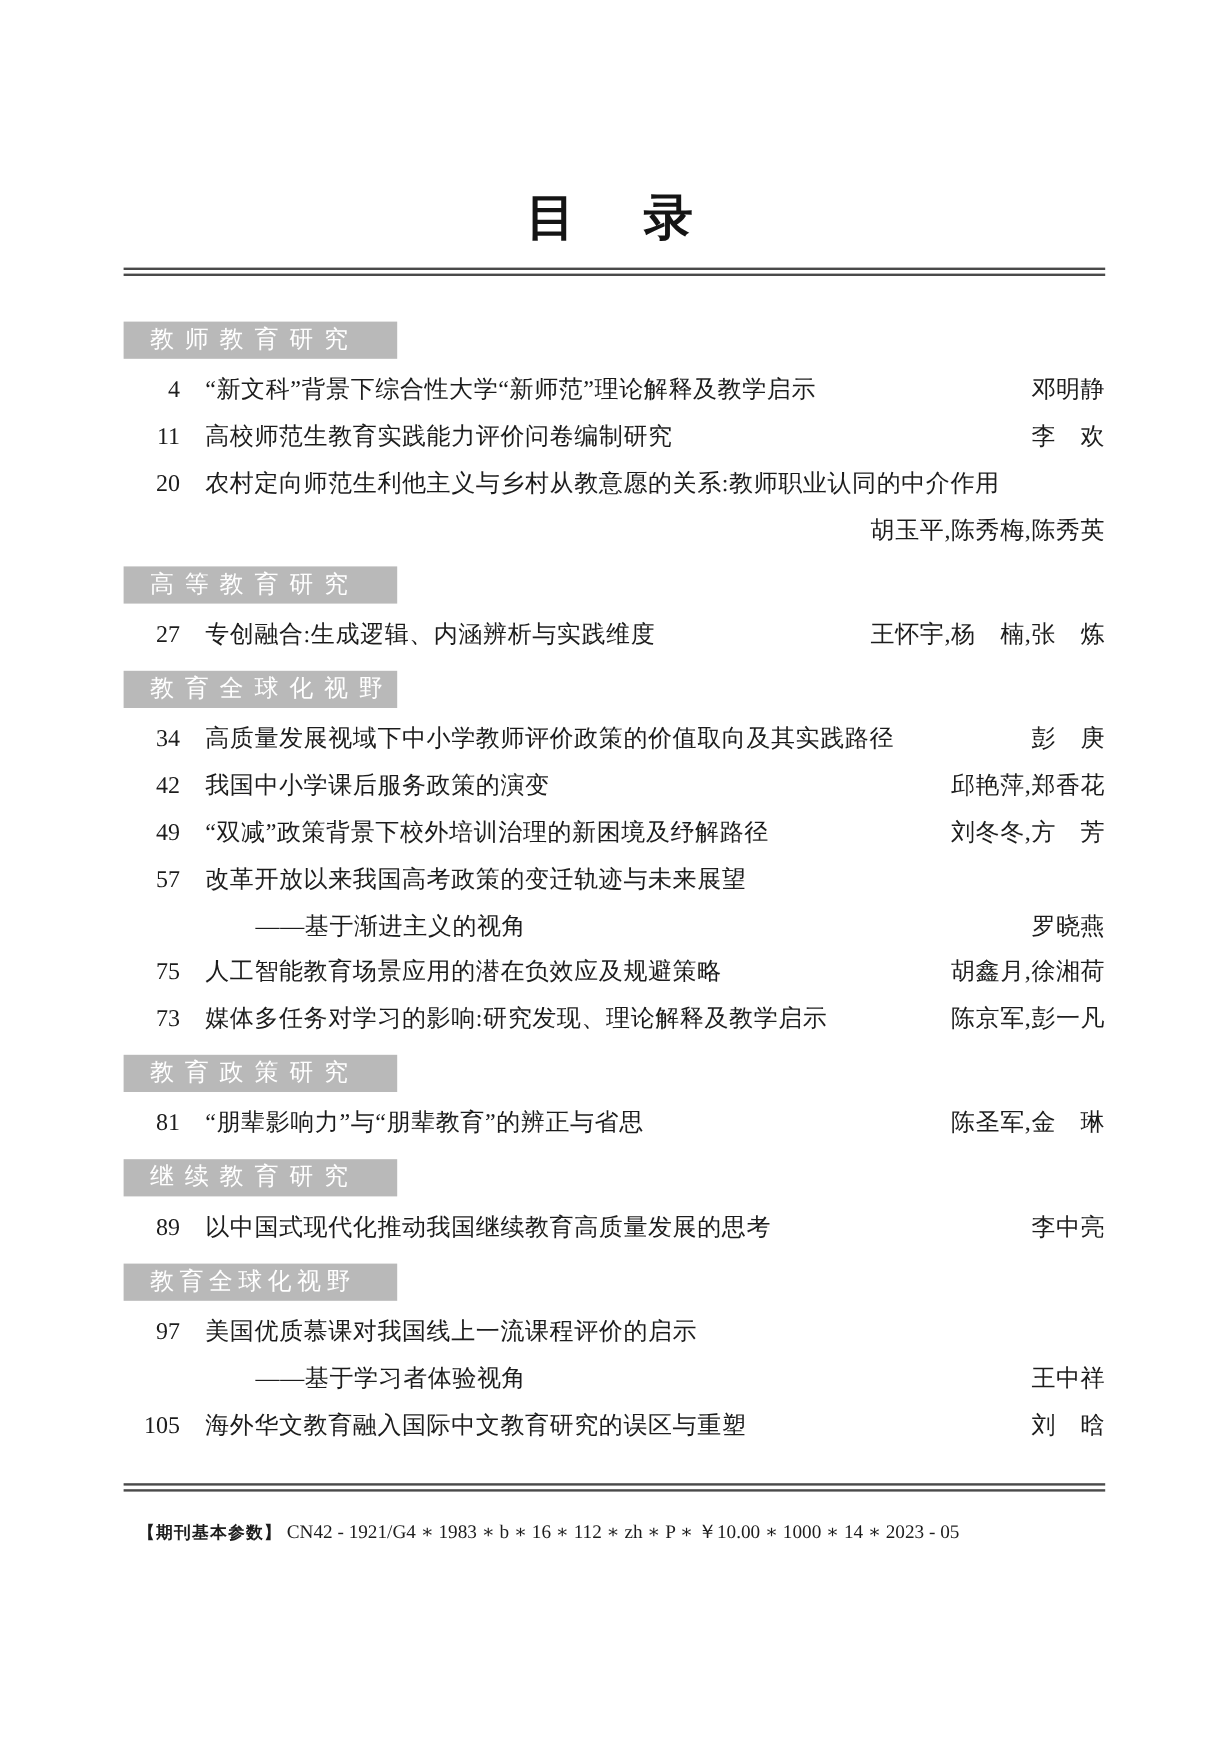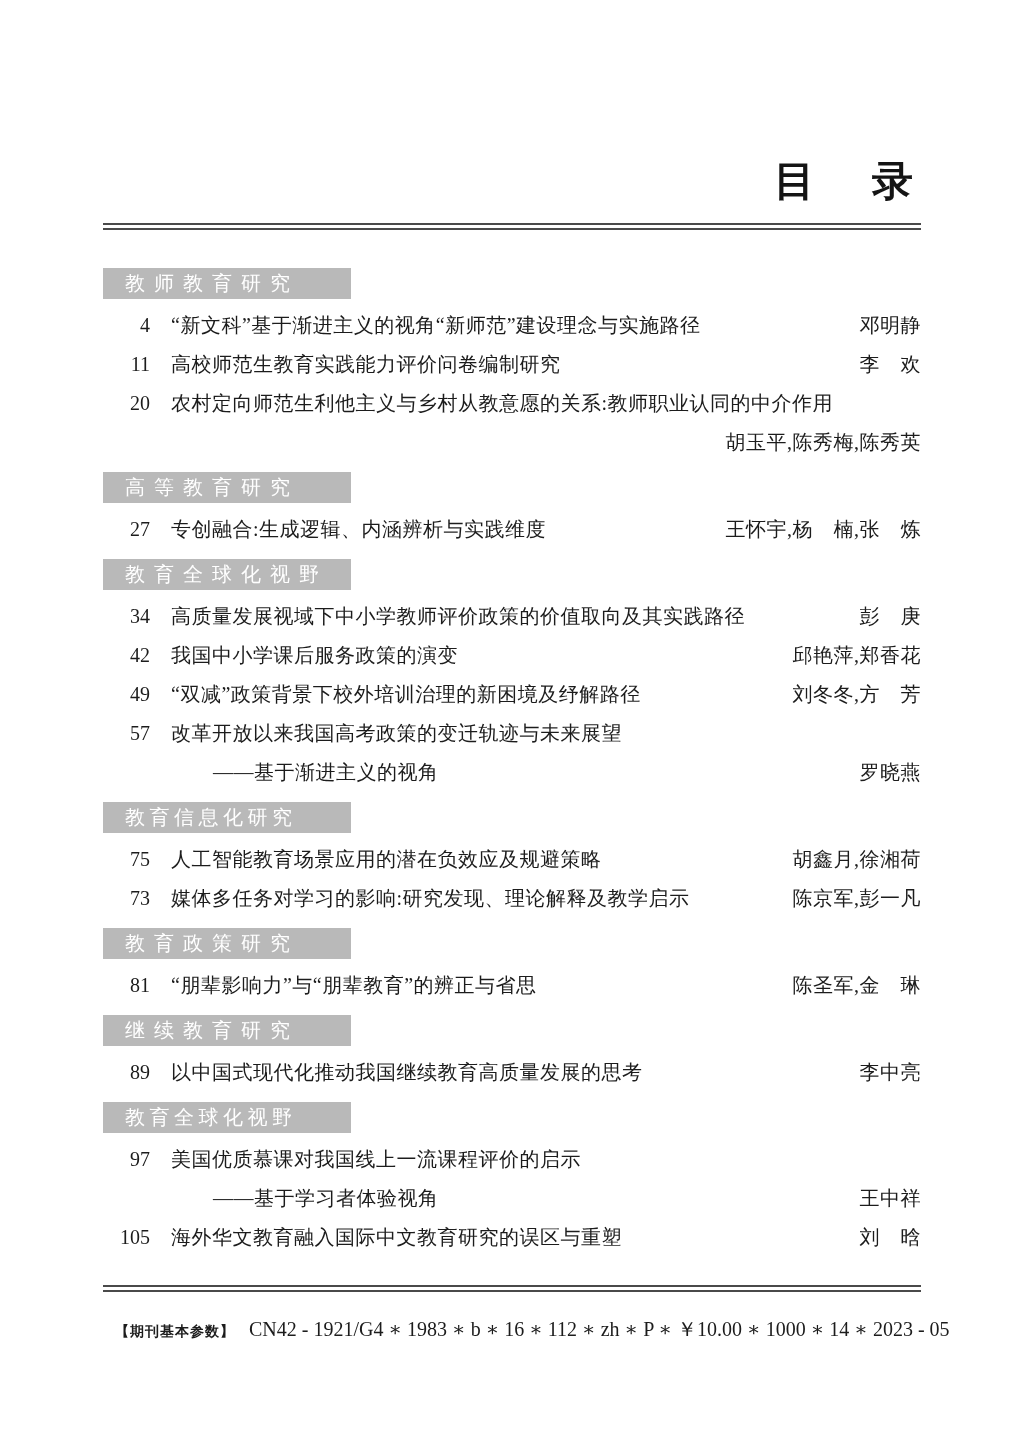--- a/index.html
+++ b/index.html
@@ -10,38 +10,38 @@
     height: 1448px;
     background: #ffffff;
     color: #1c1c1c;
     overflow: hidden;
   }
   .content { padding: 0 103px; }
 
   .doc-title {
     margin: 0;
     padding-top: 154px;
-    text-align: right;
+    text-align: center;
     font-family: "Liberation Serif", "DejaVu Serif", serif;
     font-size: 41px;
     font-weight: bold;
     letter-spacing: 8px;
     color: #141414;
   }
 
   .double-rule {
     margin-top: 14px;
     height: 3px;
     border-top: 2px solid #4a4a4a;
     border-bottom: 2px solid #4a4a4a;
   }
 
   .section-bar {
     margin-top: 18px;
-    width: 248px;
+    width: 228px;
     height: 31px;
     line-height: 31px;
     padding: 0 22px;
     box-sizing: border-box;
     background: #b9b9b9;
   }
   .section-bar.first { margin-top: 38px; }
   .section-bar-text {
     display: block;
     color: #ffffff;
@@ -86,40 +86,40 @@
     white-space: nowrap;
   }
   .footer-label {
     margin-left: 12px;
     font-family: "Liberation Sans", "DejaVu Sans", sans-serif;
     font-weight: bold;
     font-size: 14px;
     letter-spacing: 1px;
   }
   .footer-value {
-    margin-left: 14px;
+    margin-left: 4px;
     font-family: "Liberation Serif", "DejaVu Serif", serif;
-    font-size: 20px;
+    font-size: 16px;
   }
 </style>
 </head>
 <body>
 
 <div class="page">
   <main class="content">
 
     <h1 class="doc-title">目　录</h1>
     <div class="double-rule"></div>
 
     <div class="section-bar first ls6">
       <span class="section-bar-text">教师教育研究</span>
     </div>
     <div class="row first-after-bar">
       <span class="num">4</span>
-      <span class="etitle">“新文科”基于渐进主义的视角“新师范”建设理念与实施路径</span>
+      <span class="etitle">“新文科”背景下综合性大学“新师范”理论解释及教学启示</span>
       <span class="eauthors">邓明静</span>
     </div>
     <div class="row">
       <span class="num">11</span>
       <span class="etitle">高校师范生教育实践能力评价问卷编制研究</span>
       <span class="eauthors">李　欢</span>
     </div>
     <div class="row">
       <span class="num">20</span>
       <span class="etitle">农村定向师范生利他主义与乡村从教意愿的关系:教师职业认同的中介作用</span>
@@ -157,23 +157,20 @@
     </div>
     <div class="row">
       <span class="num">57</span>
       <span class="etitle">改革开放以来我国高考政策的变迁轨迹与未来展望</span>
     </div>
     <div class="row">
       <span class="subtitle">——基于渐进主义的视角</span>
       <span class="eauthors">罗晓燕</span>
     </div>
 
-    <div class="section-bar ls7">
-      <span class="section-bar-text">教育信息化研究</span>
-    </div>
     <div class="row first-after-bar">
       <span class="num">75</span>
       <span class="etitle">人工智能教育场景应用的潜在负效应及规避策略</span>
       <span class="eauthors">胡鑫月,徐湘荷</span>
     </div>
     <div class="row">
       <span class="num">73</span>
       <span class="etitle">媒体多任务对学习的影响:研究发现、理论解释及教学启示</span>
       <span class="eauthors">陈京军,彭一凡</span>
     </div>

